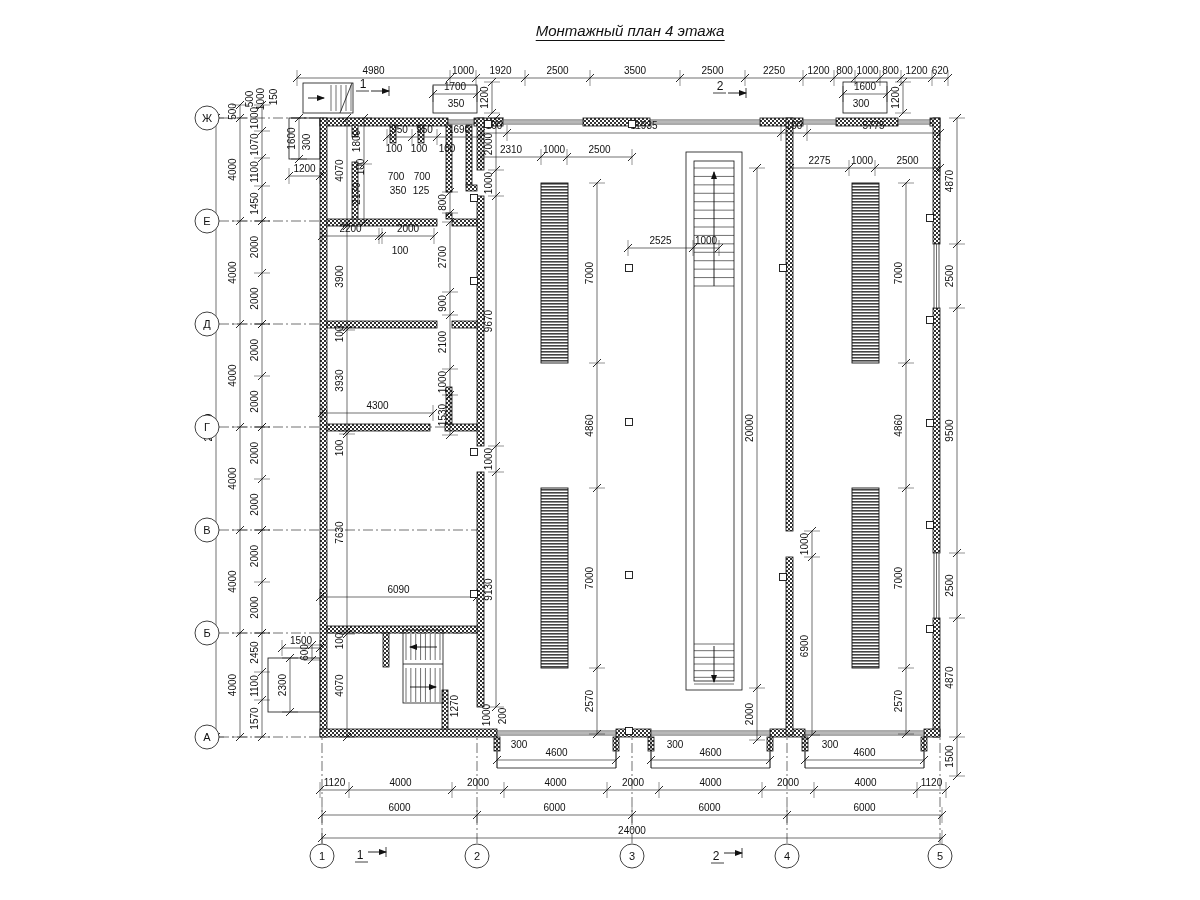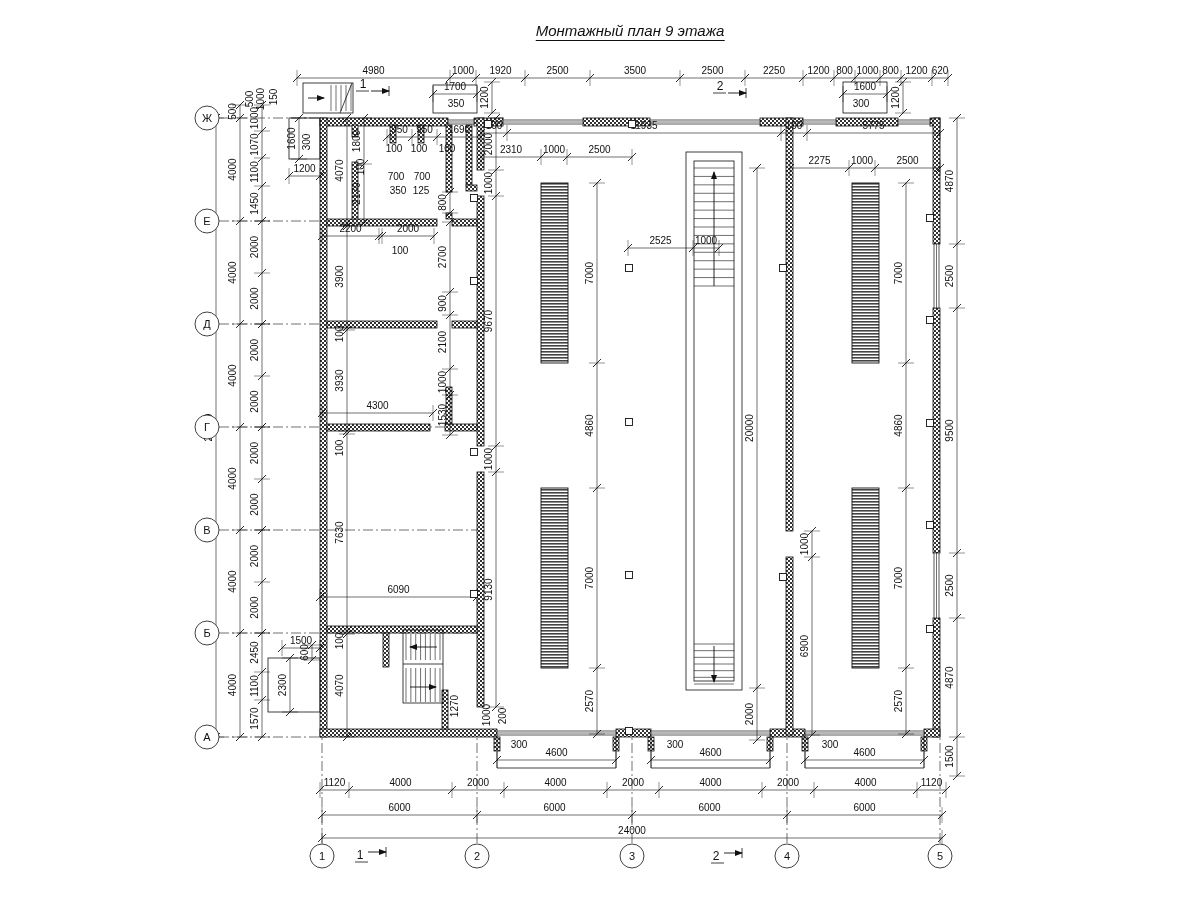--- a/index.html
+++ b/index.html
@@ -7,21 +7,21 @@
          font-family:"Liberation Sans","DejaVu Sans",sans-serif;}
   #title{position:absolute;top:22px;left:630px;transform:translateX(-50%);
          font-size:15px;font-style:italic;color:#111;border-bottom:1px solid #111;
          padding-bottom:1px;white-space:nowrap;}
   svg text{font-family:"Liberation Sans","DejaVu Sans",sans-serif;fill:#111;}
 </style>
 </head>
 <body>
 
 <div id="stage">
-  <div id="title">Монтажный план 9 этажа</div>
+  <div id="title">Монтажный план 4 этажа</div>
   <svg id="plan" width="1200" height="900" viewBox="0 0 1200 900" xmlns="http://www.w3.org/2000/svg">
     <defs>
       <pattern id="wh" width="4" height="4" patternUnits="userSpaceOnUse">
         <rect width="4" height="4" fill="#fff"></rect>
         <rect x="0" y="0" width="2" height="2" fill="#333"></rect>
         <rect x="2" y="2" width="2" height="2" fill="#333"></rect>
       </pattern>
       <pattern id="rh" width="4" height="3" patternUnits="userSpaceOnUse">
         <rect width="4" height="3" fill="#fff"></rect>
         <rect x="0" y="0" width="4" height="1.6" fill="#444"></rect>

